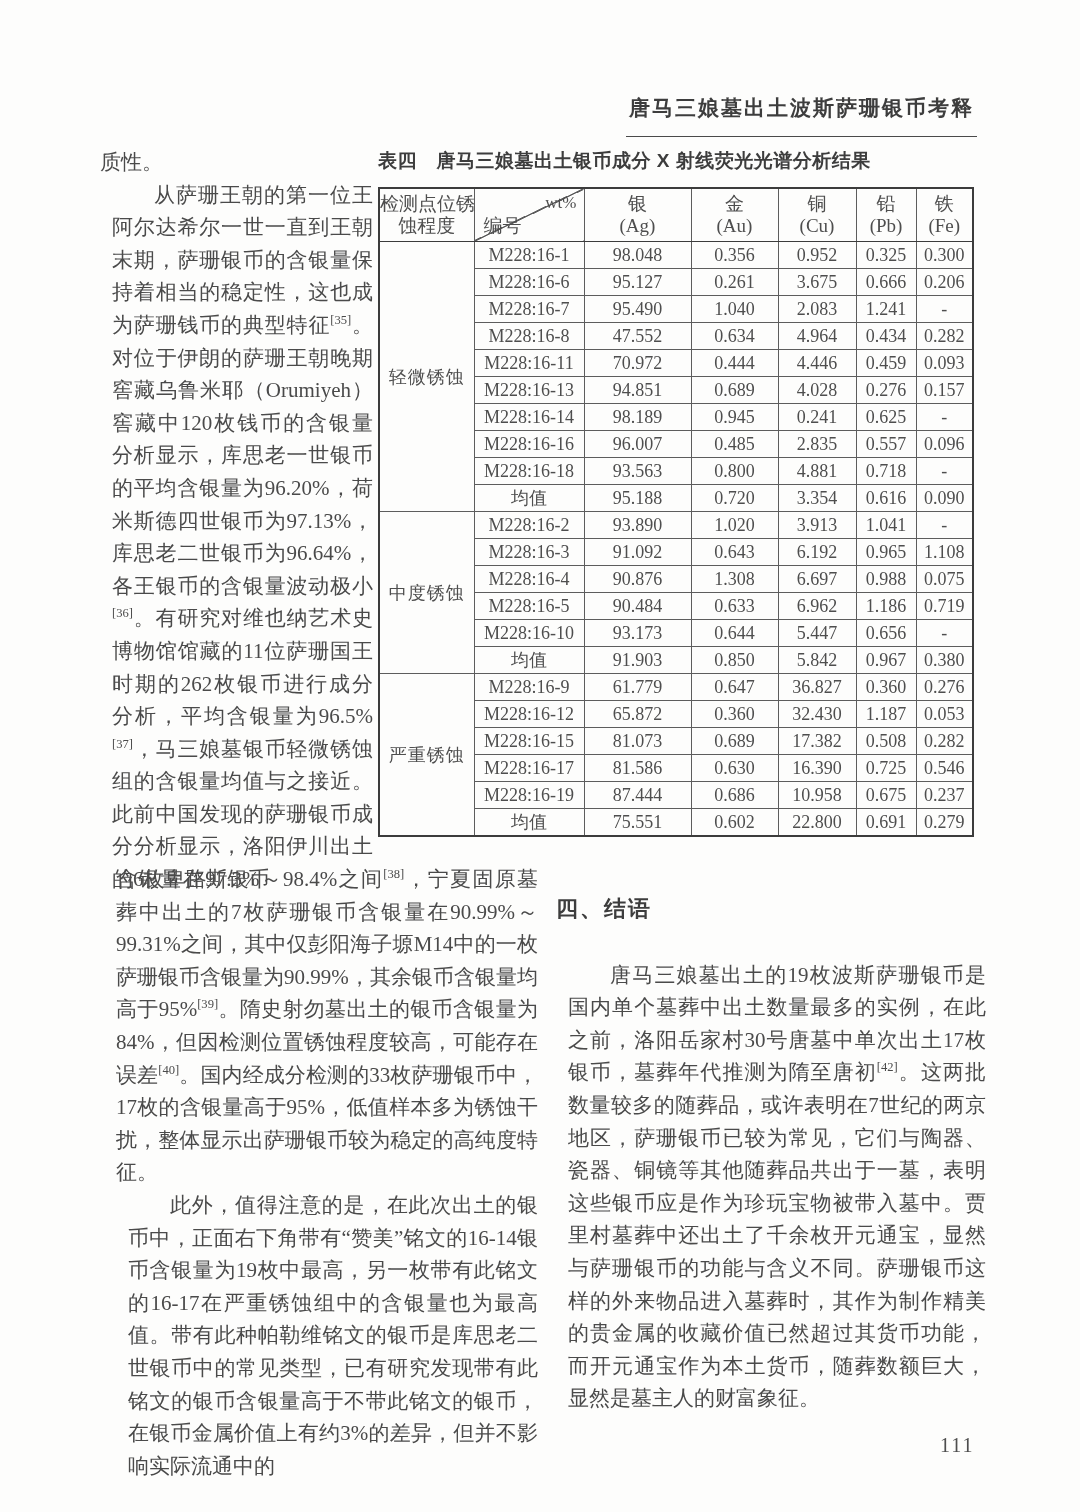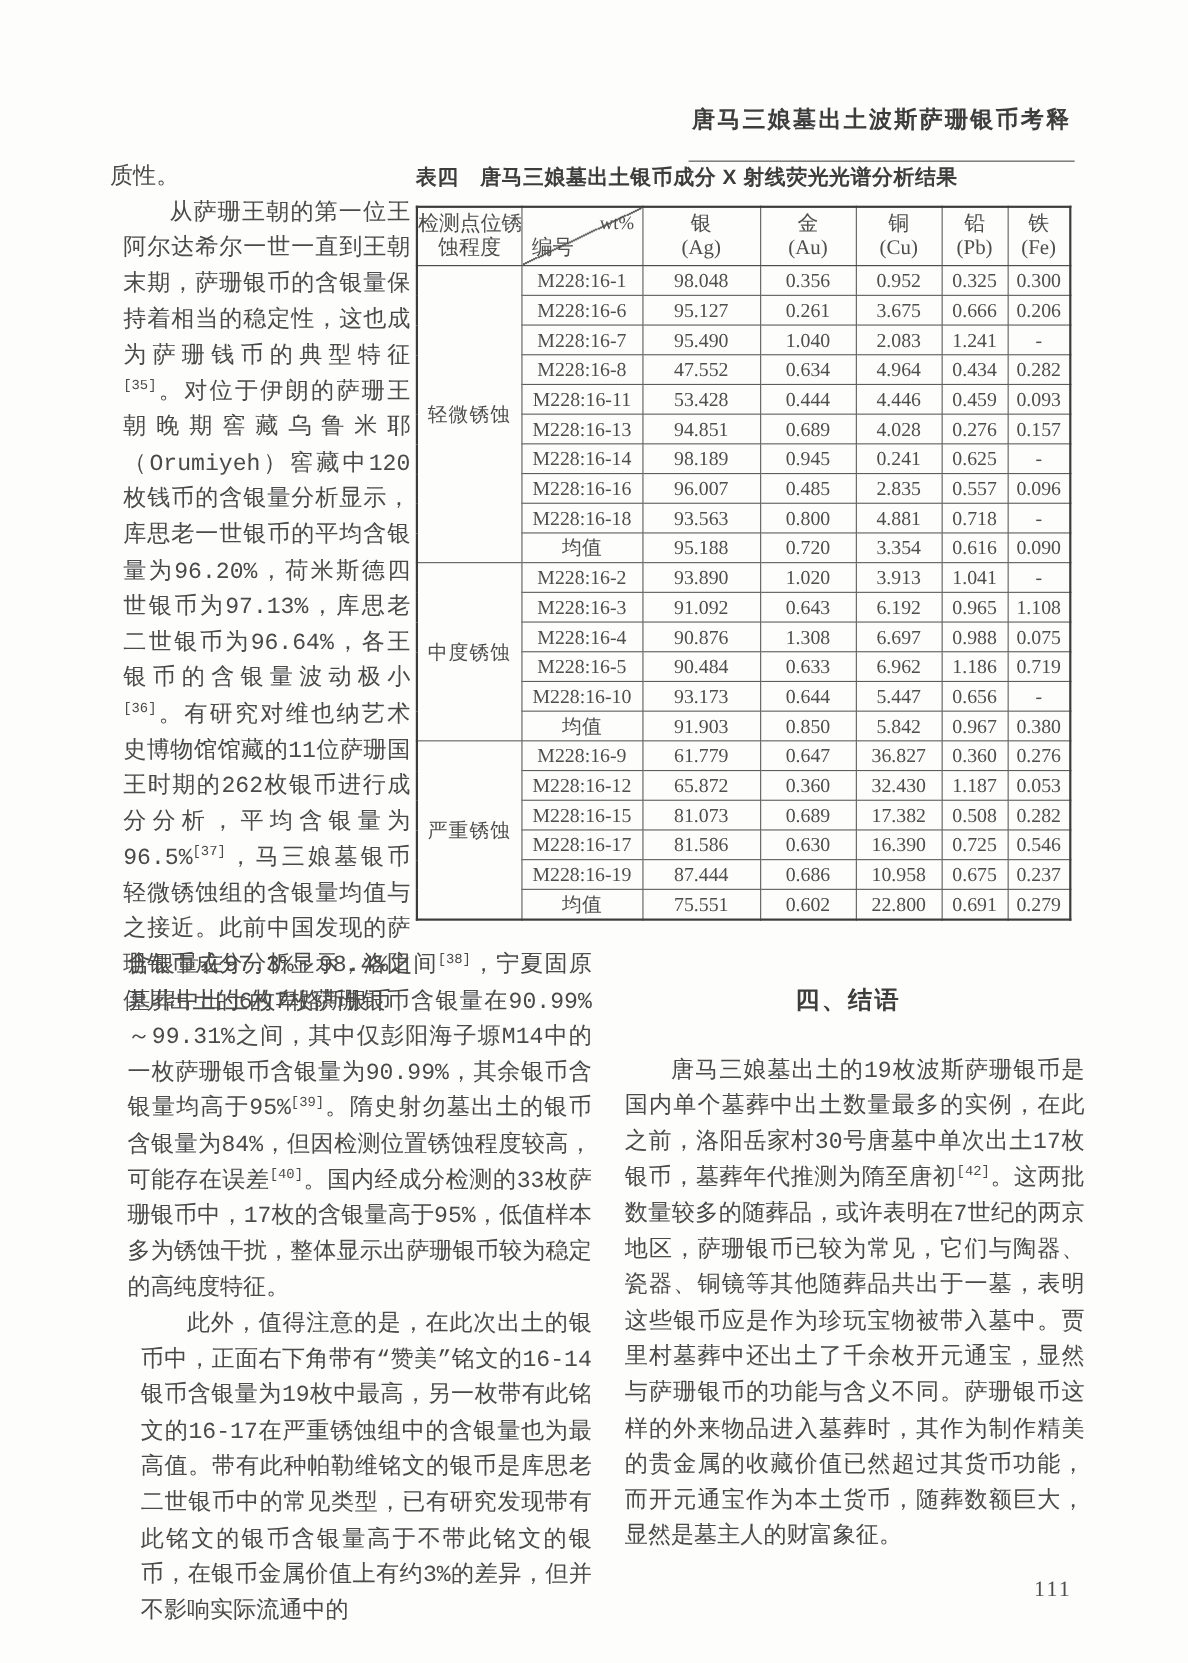--- a/index.html
+++ b/index.html
@@ -6,31 +6,31 @@
   .page {
     position:relative; width:1080px; height:1512px; margin:0 auto;
     background:#fdfdfc; color:#474747; overflow:hidden;
     font-family:"Liberation Serif","DejaVu Serif",serif;
   }
   
   .running-head {
     position:absolute; top:94px; right:103px;
     font-family:"Liberation Sans","DejaVu Sans",sans-serif;
     font-weight:bold; font-size:21px; letter-spacing:2px; color:#3d3d3d;
-    padding:0 3px 24px 3px; border-bottom:1.5px solid #4a4a4a;
+    padding:0 3px 14px 3px; border-bottom:1.5px solid #4a4a4a;
   }
   
   .textcol { position:absolute; text-align:justify; font-size:21px; line-height:32.6px; color:#4a4a4a; }
   .col-left-top   { left:100px; top:146px;  width:273px; }
   .col-left-bottom{ left:116px; top:863px;  width:422px; }
   .col-right-bottom{ left:556px; top:863px; width:430px; }
-  .para { margin:0;font-family:Liberation Mono, monospace; }
+  .para { margin:0; }
   .para.indent { text-indent:2em;margin-left:12px; }
   .para.heading {
-    text-align:center; text-indent:0;
+    text-align:left; text-indent:0;
     font-family:Liberation Sans, sans-serif;
     font-weight:bold; font-size:22px; color:#3d3d3d; letter-spacing:2px;
     margin:30px 0 33px 0;
   }
   sup { font-size:0.6em; line-height:0; vertical-align:super; }
   
   .table-block { position:absolute; left:378px; top:148px; width:596px; }
   .table-caption {
     font-family:Liberation Sans, sans-serif;
     font-weight:bold; font-size:19px; color:#3d3d3d; letter-spacing:0.5px;
@@ -146,21 +146,21 @@
           <tr>
             <td>M228:16-8</td>
             <td>47.552</td>
             <td>0.634</td>
             <td>4.964</td>
             <td>0.434</td>
             <td>0.282</td>
           </tr>
           <tr>
             <td>M228:16-11</td>
-            <td>53.428</td>
+            <td>70.972</td>
             <td>0.444</td>
             <td>4.446</td>
             <td>0.459</td>
             <td>0.093</td>
           </tr>
           <tr>
             <td>M228:16-13</td>
             <td>94.851</td>
             <td>0.689</td>
             <td>4.028</td>

